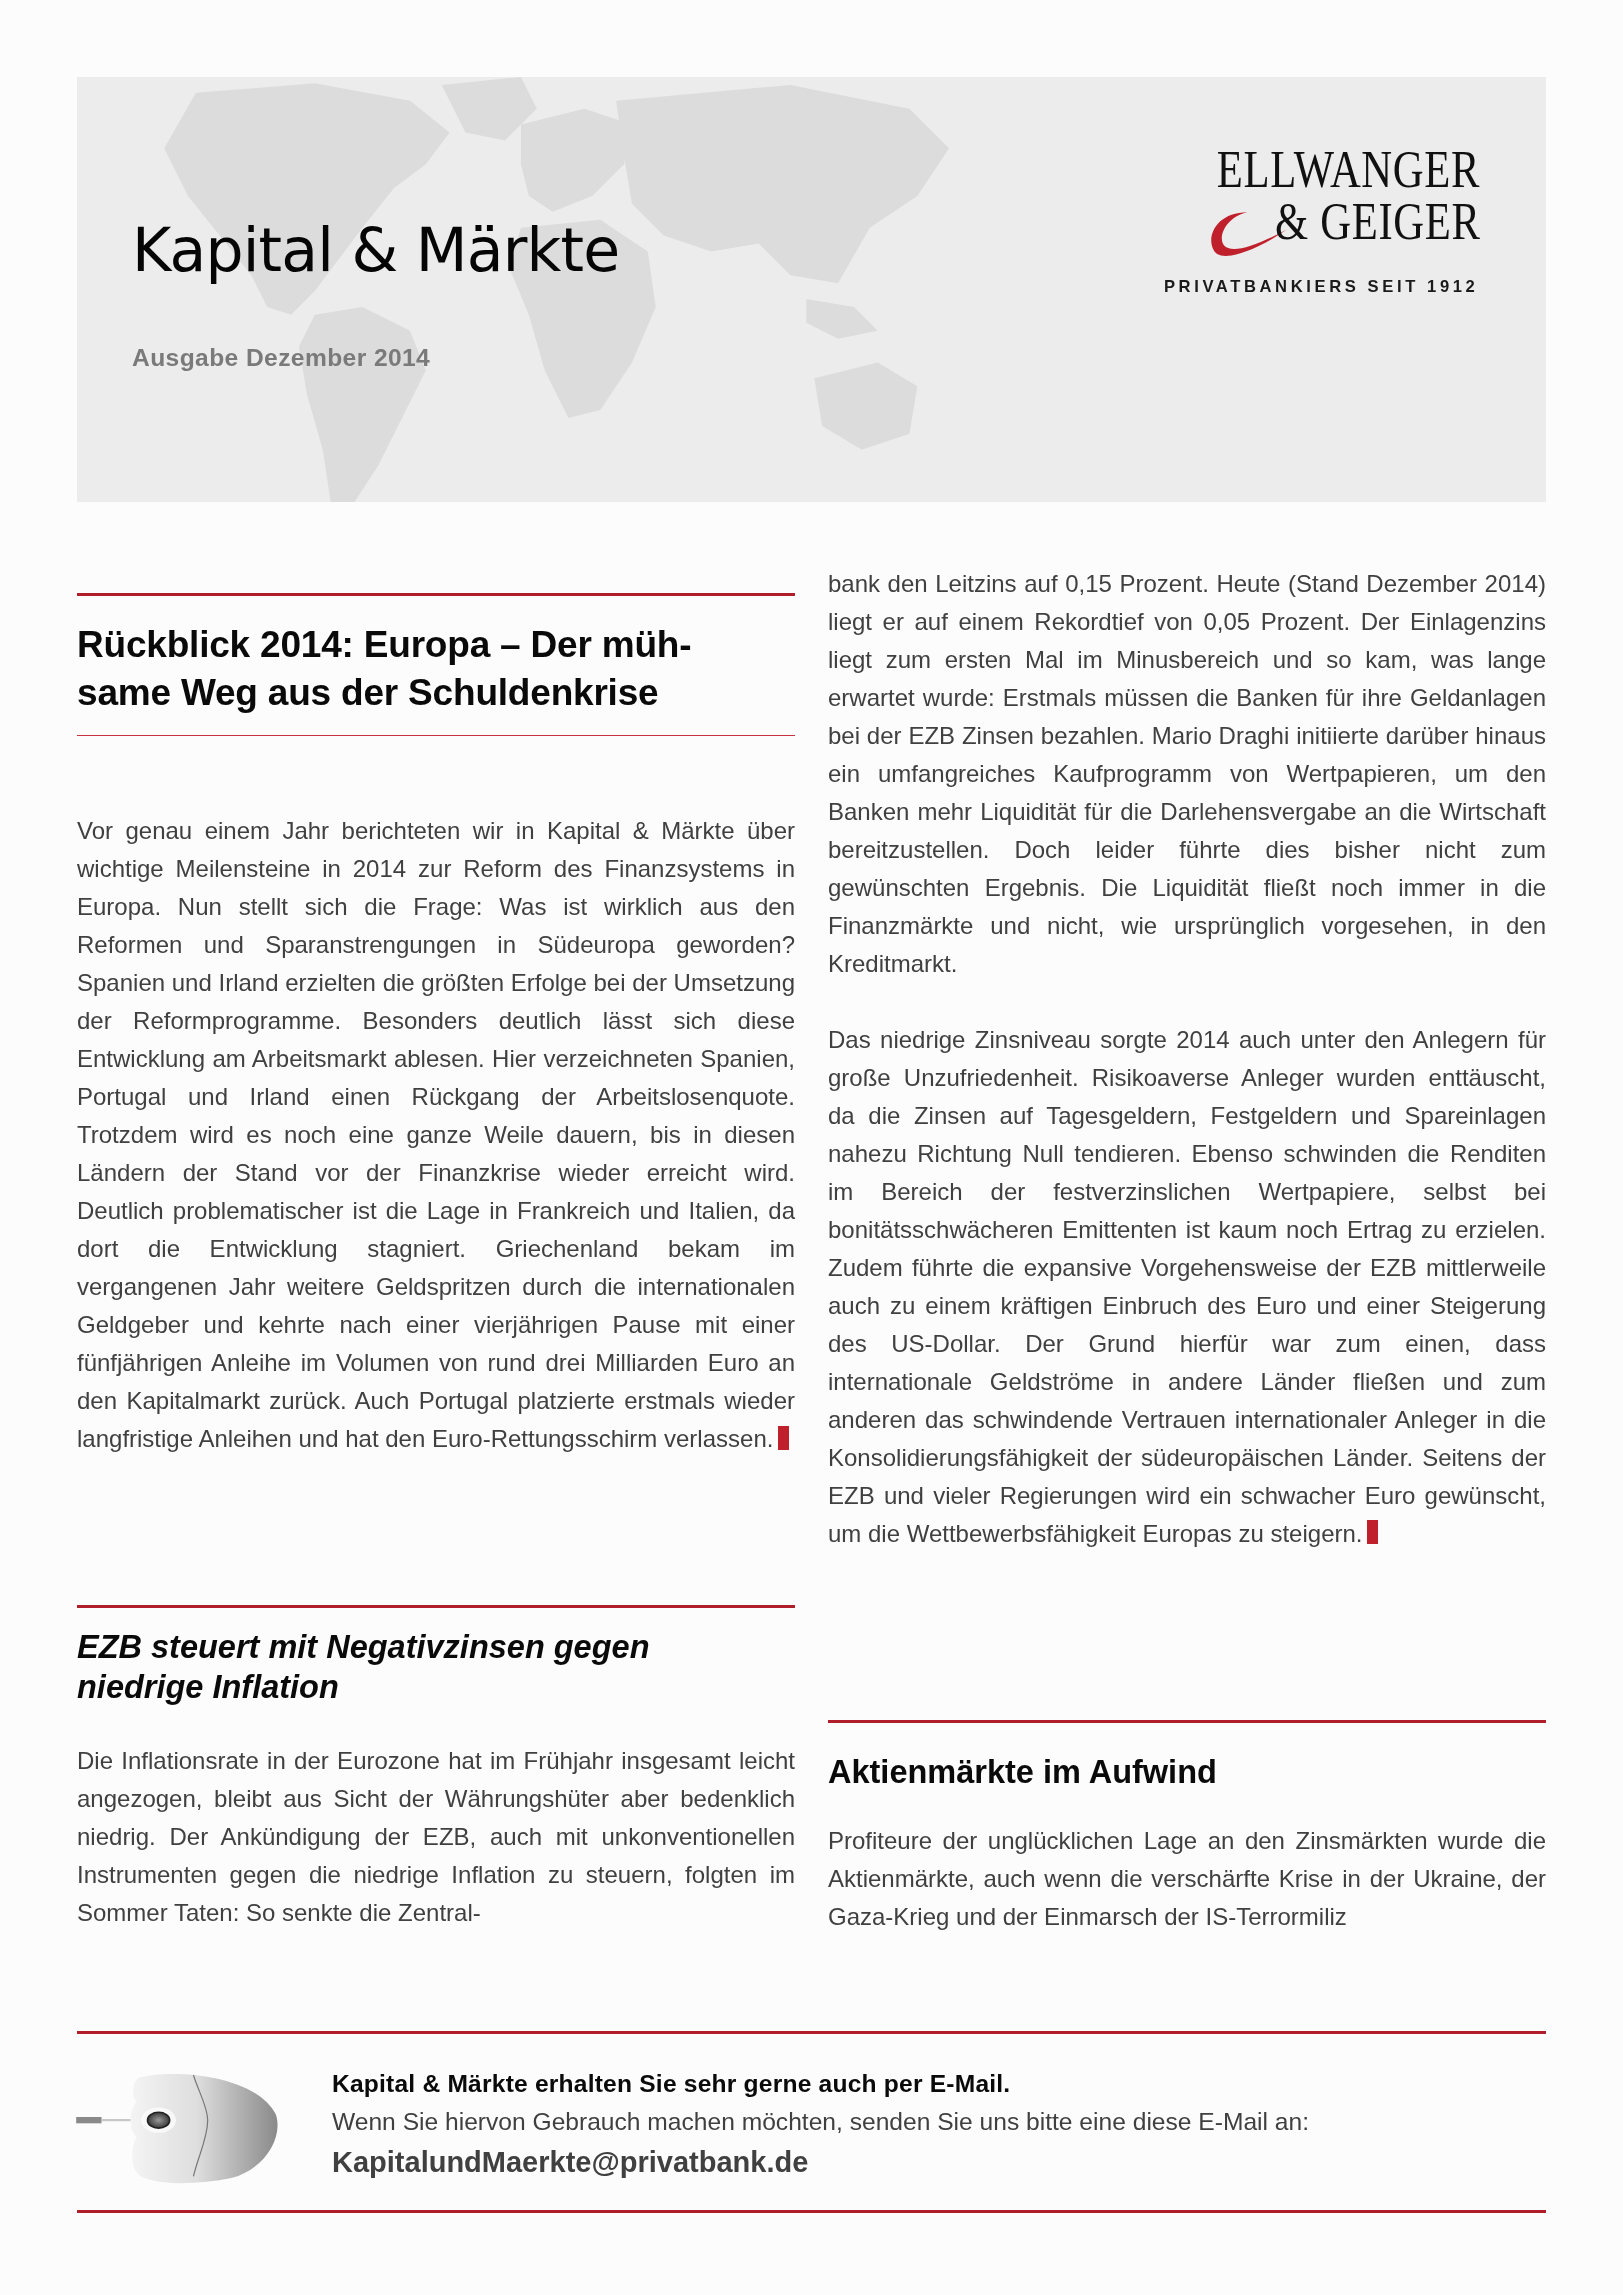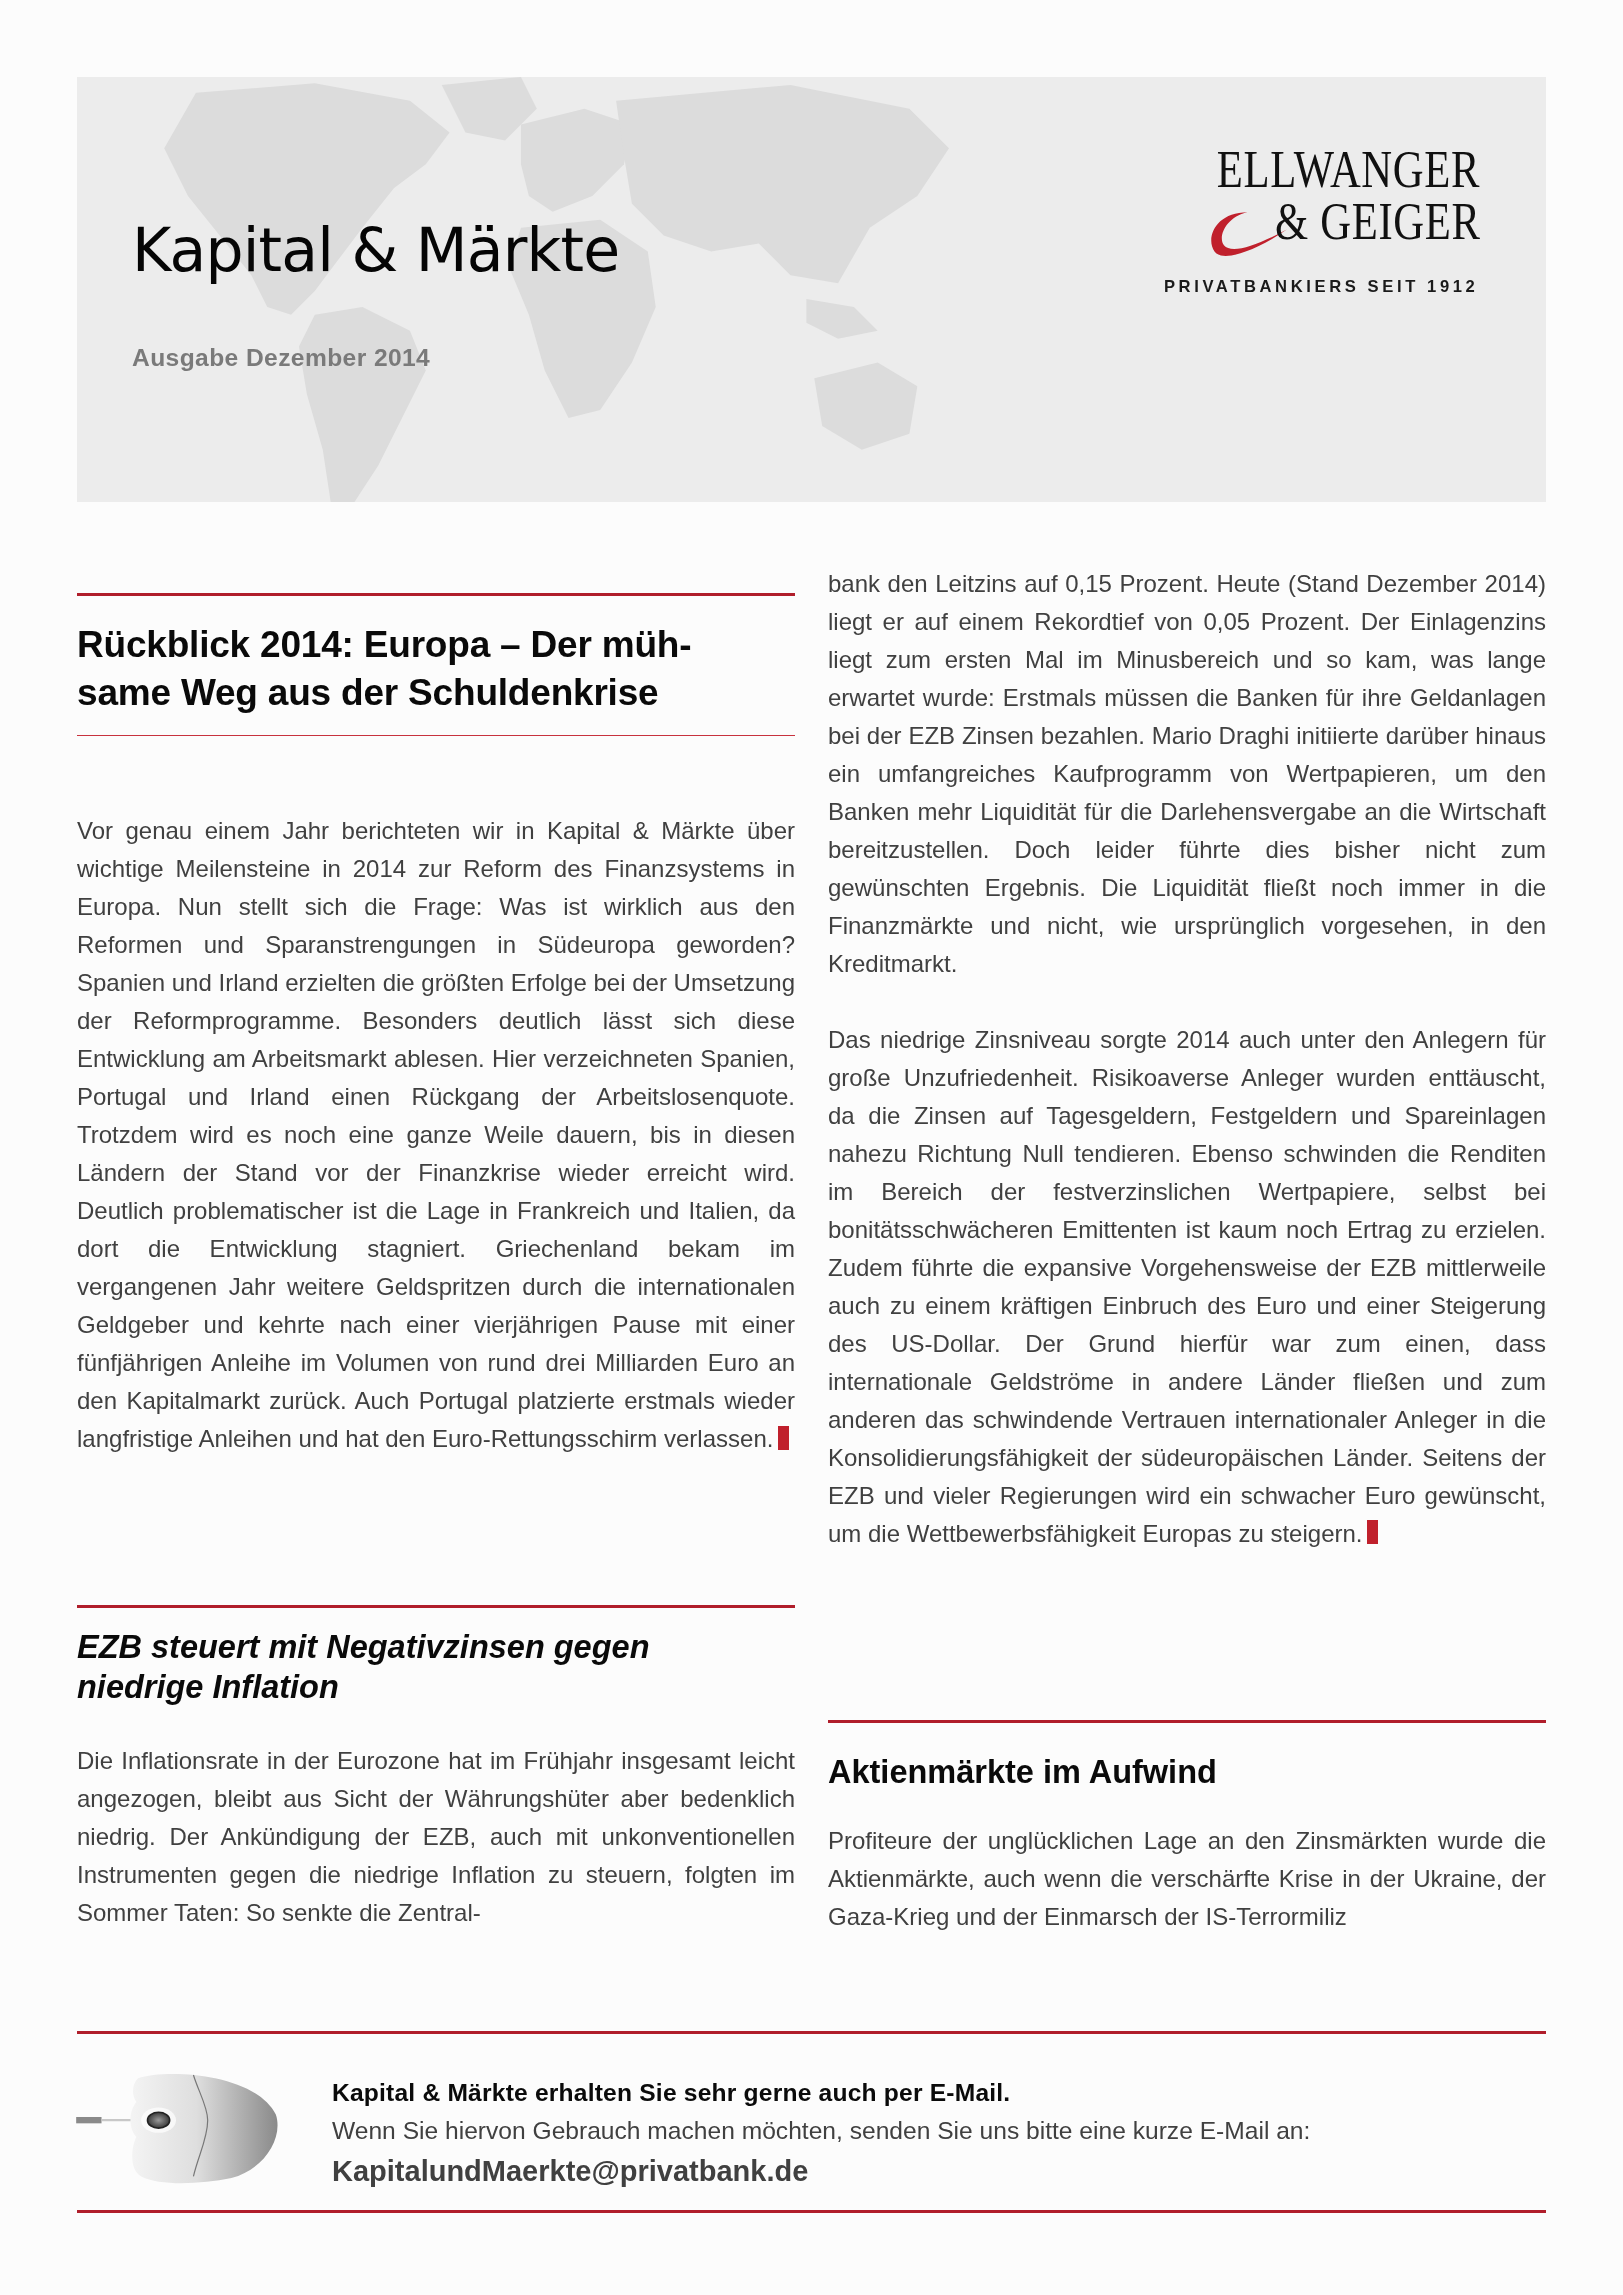--- a/index.html
+++ b/index.html
@@ -62,21 +62,21 @@
     text-align: justify; color: #404040;
     hyphens: manual;
   }
   .endmark {
     display: inline-block; width: 11px; height: 24px; background: #c0202c;
     vertical-align: -2.4px; margin-left: 4.8px;
   }
   .footer-rule { position: absolute; left: 77px; width: 1469px; height: 3.2px; background: #b01e2b; }
   .mouse { position: absolute; left: 73px; top: 2067px; width: 206px; height: 119px; }
   .footer-text { position: absolute; left: 332px; top: 2066px; width: 1189px; }
-  .footer-bold { font-size: 24.6px; font-weight: bold; color: #0a0a0a; line-height: 36px; letter-spacing: 0.2px; margin-top: 9px; }
+  .footer-bold { font-size: 24.6px; font-weight: bold; color: #0a0a0a; line-height: 36px; letter-spacing: 0.2px; }
   .footer-line { font-size: 24.6px; color: #404040; line-height: 40px; }
   .footer-mail { font-size: 29px; color: #404040; line-height: 40px; font-weight: bold; }
 </style>
 </head>
 <body>
 
 <div class="banner">
   <svg class="map" viewBox="0 0 1853 536" preserveAspectRatio="none">
     <g fill="#dcdcdc">
 
@@ -158,18 +158,18 @@
   <rect x="4" y="63" width="32" height="8" fill="#8a8a8a"></rect>
   <line x1="36" y1="67" x2="175" y2="67" stroke="#c8c8c8" stroke-width="3"></line>
   <path d="M82 14 C120 2 230 8 256 60 C266 90 240 130 200 140 C160 148 110 150 86 138 C70 128 74 100 80 88 C70 78 70 56 80 44 C74 36 74 22 82 14 Z" fill="url(#mg)"></path>
   <path d="M152 10 C158 30 170 50 170 67 C170 90 158 112 152 138" stroke="#777" stroke-width="1.5" fill="none"></path>
   <ellipse cx="108" cy="67" rx="22" ry="16" fill="#fff" opacity="0.7"></ellipse>
   <ellipse cx="108" cy="67" rx="14" ry="10" fill="url(#wg)" stroke="#222" stroke-width="2"></ellipse>
 </svg>
 
 <div class="footer-text">
   <div class="footer-bold">Kapital &amp; Märkte erhalten Sie sehr gerne auch per E-Mail.</div>
-  <div class="footer-line">Wenn Sie hiervon Gebrauch machen möchten, senden Sie uns bitte eine kurze E-Mail an:</div>
+  <div class="footer-line">Wenn Sie hiervon Gebrauch machen möchten, senden Sie uns bitte eine diese E-Mail an:</div>
   <div class="footer-mail">KapitalundMaerkte@privatbank.de</div>
 </div>
 
 <div class="footer-rule" style="top:2210px;"></div>
 
 
 </body></html>

